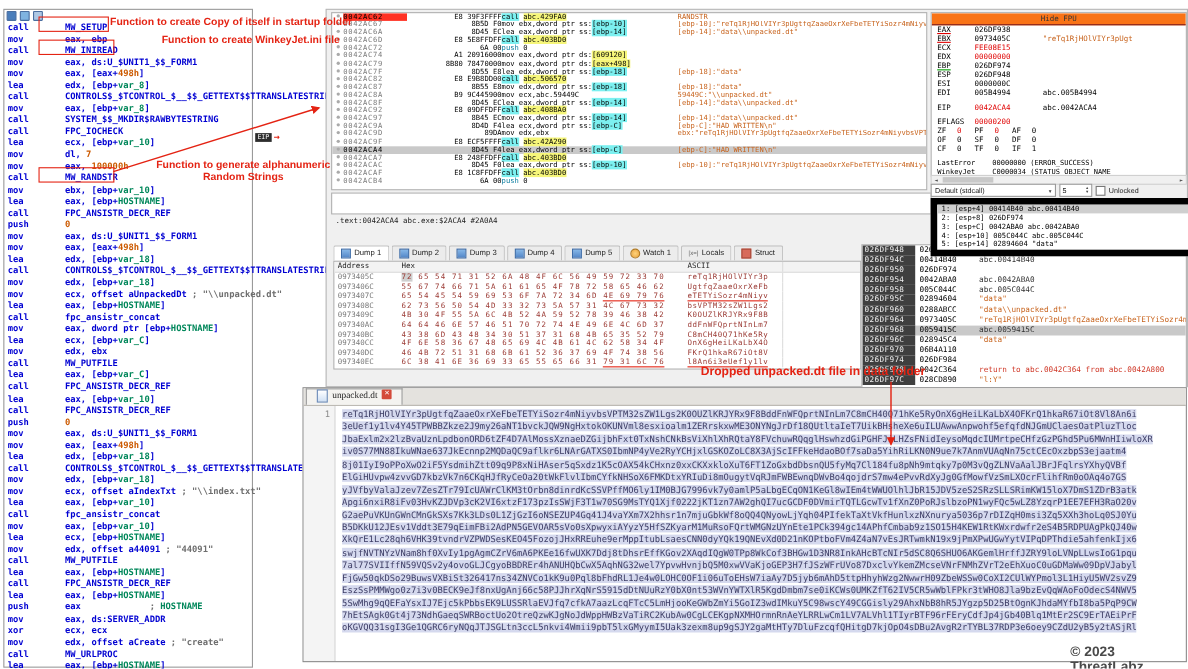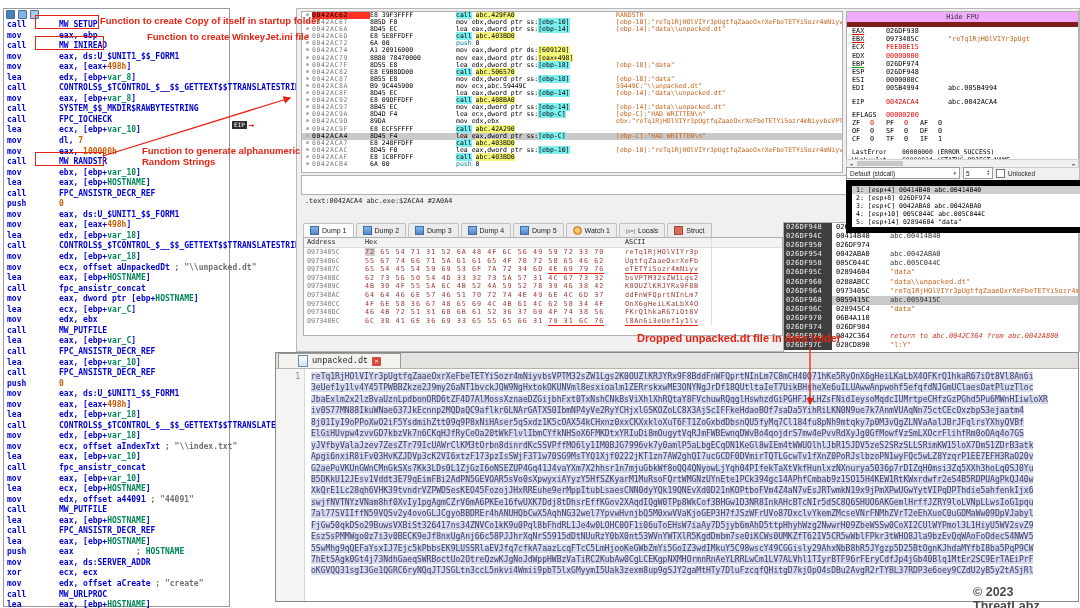--- a/index.html
+++ b/index.html
@@ -25,21 +25,21 @@
   #dbg{left:296px;top:8px;width:782px;height:342px;background:#f0f0f0;border:1px solid #b8b8b8;}
   #dbg > div{position:absolute;}
   #disasm{left:4px;top:2px;width:540px;height:160px;background:#fff;border:1px solid #b0b0b0;overflow:hidden;}
   .dr{display:flex;height:7.1px;line-height:7.2px;font-size:6.5px;white-space:nowrap;}
   .dr.sel{background:#c9c9c9;}
   .dr .dot{width:10px;flex:none;text-align:center;}
   .dr .dot::before{content:"";display:inline-block;width:3px;height:3px;border-radius:50%;background:#aaa;margin-bottom:1px;}
   .dr .da{width:58px;flex:none;color:#7a7a7a;letter-spacing:.6px;}
   .dr .da.bp{background:#ff3224;color:#000;}
   .dr.sel .da{color:#000;}
-  .dr .db{width:86px;flex:none;color:#000;}
+  .dr .db{width:86px;flex:none;color:#000;text-align:right;}
   .dr .ds{width:160px;flex:none;color:#000;}
   .dr .dc{flex:1;color:#c8641e;overflow:hidden;}
   .dr b{font-weight:normal;}
   .mcall{background:#7cf0f0;} .mtgt{background:#f6f67a;}
   .mn-push{color:#0b7da0;}
   .hlc{background:#7cf0f0;} .hly{background:#f6f67a;}
   #eipmark{position:absolute;left:232px;top:121px;display:flex;align-items:center;gap:2px;z-index:20;}
   #eipmark .eiplab{background:#2d2d2d;color:#fff;font-size:6px;padding:0 2px;line-height:8px;}
   #eipmark .eiparr{color:#e42313;font-size:9px;font-weight:bold;line-height:8px;}
 
@@ -67,24 +67,24 @@
   .dmr .ct{color:#9b3a34;letter-spacing:.5px;}
   .hb{background:#cfcfcf;}
   .ul{border-bottom:1px solid #e42313;}
 
   #stack{left:486px;top:213px;width:294px;height:129px;background:#fff;border:1px solid #b0b0b0;overflow:hidden;}
   .sr{display:flex;height:9.1px;line-height:9.2px;font-size:7px;white-space:pre;}
   .sr.sel{background:#c9c9c9;}
   .sa{width:46px;flex:none;background:#3f3f3f;color:#f0f0f0;padding-left:2px;letter-spacing:.3px;}
   .sv{width:54px;flex:none;padding-left:4px;color:#000;}
   .sc{flex:1;overflow:hidden;color:#333;}
-  .sc.co{color:#c8641e;} .sc.cs{color:#a07ad2;} .sc.cr{color:#d03a2a;font-style:italic;}
+  .sc.co{color:#c8641e;} .sc.cs{color:#a07ad2;} .sc.cr{color:#d03a2a;}
 
   #regs{left:549px;top:2px;width:231px;height:148px;background:#fff;border:1px solid #b0b0b0;font-size:6.8px;overflow:hidden;}
-  #regs .hd{height:10px;line-height:10px;text-align:center;color:#333;background:#f0abfc;border-bottom:5px solid #7f1d1d;}
+  #regs .hd{height:10px;line-height:10px;text-align:center;color:#333;background:#f97316;border-bottom:1px solid #7f1d1d;}
   .rr{display:flex;height:8.2px;line-height:8.3px;padding-left:5px;white-space:pre;}
   .rgap{height:5px;}
   .rn{width:34px;flex:none;color:#000;}
   .rn.ur{text-decoration:underline;text-decoration-color:#e00000;}
   .rn.ug{text-decoration:underline;text-decoration-color:#00a000;}
   .rv{width:62px;flex:none;color:#000;}
   .rv.red{color:#e00000;}
   .rx{flex:1;overflow:hidden;white-space:nowrap;color:#000;}
   .rx.str{color:#c8641e;}
   .fr{display:flex;height:8.2px;line-height:8.3px;padding-left:5px;}
@@ -104,23 +104,23 @@
   .spin .arr{display:flex;flex-direction:column;font-size:3.5px;line-height:3.5px;color:#444;}
   .cbx{width:7px;height:7px;border:1px solid #777;background:#fff;flex:none;}
 
   #args{left:549px;top:171px;width:231px;height:41px;background:#fff;border:6px solid #000000;overflow:hidden;}
   .ar{height:8px;line-height:8.2px;font-size:6.5px;padding-left:4px;white-space:pre;overflow:hidden;color:#000;}
   .ar.sel{background:#cfcfcf;}
 
   
   #file{left:275px;top:352px;width:802px;height:248px;border:1px solid #8a8a8a;background:#fff;}
   #ftabbar{height:15px;background:#e4e2de;border-bottom:1px solid #b8b5b0;display:flex;align-items:flex-end;}
-  .ftab{display:flex;align-items:center;gap:4px;height:14px;padding:0 19px;margin-left:2px;
+  .ftab{display:flex;align-items:flex-start;gap:4px;height:14px;padding:0 9px;margin-left:2px;
         border:1px solid #9a9a9a;border-bottom:none;background:#f4f3f0;
-        font-family:Liberation Mono, monospace;font-size:8.5px;color:#222;}
+        font-family:Liberation Serif, serif;font-size:8.5px;color:#222;}
   .fico{width:8px;height:10px;background:linear-gradient(#ffffff,#cfe0f4);border:1px solid #6a8ab8;flex:none;}
   .fx{width:9px;height:9px;line-height:9px;text-align:center;background:#d44b3a;color:#fff;font-size:6px;border-radius:1px;flex:none;}
   #fcontent{position:absolute;left:0;top:16px;right:0;bottom:0;display:flex;overflow:hidden;}
   #fgut{width:24px;flex:none;background:#f4f4f4;border-right:1px solid #d8d8d8;color:#8a8a8a;
         font-size:8px;text-align:right;padding:3px 4px 0 0;}
   #ftext{flex:1;padding:2px 0 0 6px;overflow:hidden;}
   .fl{height:11.45px;line-height:11.5px;font-size:8px;white-space:pre;}
   .fl span{background:#d5d9ee;color:#3c3c64;}
 
   #credit{left:973px;top:585px;font-family:"Liberation Sans",sans-serif;font-size:12.5px;font-weight:bold;color:#4a4a4a;z-index:50;}
@@ -138,21 +138,21 @@
       <span class="tbi b3"></span>
     </div>
     <div id="ida-lines"><div><span class="im">call</span>MW_SETUP</div><div><span class="im">mov</span>eax, ebp</div><div><span class="im">call</span>MW_INIREAD</div><div><span class="im">mov</span>eax, ds:U_$UNIT1_$$_FORM1</div><div><span class="im">mov</span>eax, [eax+<i class="io">498h</i>]</div><div><span class="im">lea</span>edx, [ebp+<i class="ig">var_8</i>]</div><div><span class="im">call</span>CONTROLS$_$TCONTROL_$__$$_GETTEXT$$TTRANSLATESTRING</div><div><span class="im">mov</span>eax, [ebp+<i class="ig">var_8</i>]</div><div><span class="im">call</span>SYSTEM_$$_MKDIR$RAWBYTESTRING</div><div><span class="im">call</span>FPC_IOCHECK</div><div><span class="im">lea</span>ecx, [ebp+<i class="ig">var_10</i>]</div><div><span class="im">mov</span>dl, <i class="io">7</i></div><div><span class="im">mov</span>eax, <i class="io">100000h</i></div><div><span class="im">call</span>MW_RANDSTR</div><div><span class="im">mov</span>ebx, [ebp+<i class="ig">var_10</i>]</div><div><span class="im">lea</span>eax, [ebp+<i class="ig">HOSTNAME</i>]</div><div><span class="im">call</span>FPC_ANSISTR_DECR_REF</div><div><span class="im">push</span><i class="io">0</i></div><div><span class="im">mov</span>eax, ds:U_$UNIT1_$$_FORM1</div><div><span class="im">mov</span>eax, [eax+<i class="io">498h</i>]</div><div><span class="im">lea</span>edx, [ebp+<i class="ig">var_18</i>]</div><div><span class="im">call</span>CONTROLS$_$TCONTROL_$__$$_GETTEXT$$TTRANSLATESTRING</div><div><span class="im">mov</span>edx, [ebp+<i class="ig">var_18</i>]</div><div><span class="im">mov</span>ecx, offset aUnpackedDt <i class="ic">; "\\unpacked.dt"</i></div><div><span class="im">lea</span>eax, [ebp+<i class="ig">HOSTNAME</i>]</div><div><span class="im">call</span>fpc_ansistr_concat</div><div><span class="im">mov</span>eax, dword ptr [ebp+<i class="ig">HOSTNAME</i>]</div><div><span class="im">lea</span>ecx, [ebp+<i class="ig">var_C</i>]</div><div><span class="im">mov</span>edx, ebx</div><div><span class="im">call</span>MW_PUTFILE</div><div><span class="im">lea</span>eax, [ebp+<i class="ig">var_C</i>]</div><div><span class="im">call</span>FPC_ANSISTR_DECR_REF</div><div><span class="im">lea</span>eax, [ebp+<i class="ig">var_10</i>]</div><div><span class="im">call</span>FPC_ANSISTR_DECR_REF</div><div><span class="im">push</span><i class="io">0</i></div><div><span class="im">mov</span>eax, ds:U_$UNIT1_$$_FORM1</div><div><span class="im">mov</span>eax, [eax+<i class="io">498h</i>]</div><div><span class="im">lea</span>edx, [ebp+<i class="ig">var_18</i>]</div><div><span class="im">call</span>CONTROLS$_$TCONTROL_$__$$_GETTEXT$$TTRANSLATESTRING</div><div><span class="im">mov</span>edx, [ebp+<i class="ig">var_18</i>]</div><div><span class="im">mov</span>ecx, offset aIndexTxt <i class="ic">; "\\index.txt"</i></div><div><span class="im">lea</span>eax, [ebp+<i class="ig">var_10</i>]</div><div><span class="im">call</span>fpc_ansistr_concat</div><div><span class="im">mov</span>eax, [ebp+<i class="ig">var_10</i>]</div><div><span class="im">lea</span>ecx, [ebp+<i class="ig">HOSTNAME</i>]</div><div><span class="im">mov</span>edx, offset a44091 <i class="ic">; "44091"</i></div><div><span class="im">call</span>MW_PUTFILE</div><div><span class="im">lea</span>eax, [ebp+<i class="ig">HOSTNAME</i>]</div><div><span class="im">call</span>FPC_ANSISTR_DECR_REF</div><div><span class="im">lea</span>eax, [ebp+<i class="ig">HOSTNAME</i>]</div><div><span class="im">push</span>eax             <i class="ic">; <i class="ig">HOSTNAME</i></i></div><div><span class="im">mov</span>eax, ds:SERVER_ADDR</div><div><span class="im">xor</span>ecx, ecx</div><div><span class="im">mov</span>edx, offset aCreate <i class="ic">; "create"</i></div><div><span class="im">call</span>MW_URLPROC</div><div><span class="im">lea</span>eax, [ebp+<i class="ig">HOSTNAME</i>]</div></div>
   </div>
 
   <div class="rbox abs" style="left:35px;top:15px;width:62px;height:12px;"></div>
   <div class="rbox abs" style="left:35px;top:36px;width:67px;height:12px;"></div>
   <div class="rbox abs" style="left:35px;top:152px;width:67px;height:12px;"></div>
   <div class="ann" style="left:100px;top:16px;">Function to create Copy of itself in startup folder</div>
   <div class="ann" style="left:104px;top:32px;padding-left:43px;">Function to create WinkeyJet.ini file</div>
-  <div class="ann" style="left:142px;top:146px;">Function to generate alphanumeric
+  <div class="ann" style="left:142px;top:146px;text-align:center;">Function to generate alphanumeric
 Random Strings</div>
   <div class="ann" id="ann-dropped" style="left:637px;top:333px;">Dropped unpacked.dt file in data folder</div>
 
   <div id="dbg" class="abs">
     <div id="disasm">
         <div class="dr">
           <span class="dot"></span>
           <span class="da bp">0042AC62</span>
           <span class="db">E8 39F3FFFF</span>
           <span class="ds"><b class="mcall">call</b> <b class="mtgt">abc.429FA0</b></span>
@@ -352,20 +352,21 @@
         <span class="ct">ASCII</span>
         <span class="cx"></span>
       </div>
       <div id="dump-rows">
           <div class="dmr"><span class="ca">0973405C</span><span class="ch"><span class="hb">72</span> 65 54 71 31 52 6A 48 4F 6C 56 49 59 72 33 70</span><span class="ct">reTq1RjHOlVIYr3p</span><span class="cx"></span></div>
           <div class="dmr"><span class="ca">0973406C</span><span class="ch">55 67 74 66 71 5A 61 61 65 4F 78 72 58 65 46 62</span><span class="ct">UgtfqZaaeOxrXeFb</span><span class="cx"></span></div>
           <div class="dmr"><span class="ca">0973407C</span><span class="ch">65 54 45 54 59 69 53 6F 7A 72 34 6D <span class="ul">4E 69 79 76</span></span><span class="ct"><span class="ul">eTETYiSozr4mNiyv</span></span><span class="cx"></span></div>
           <div class="dmr"><span class="ca">0973408C</span><span class="ch">62 73 56 50 54 4D 33 32 73 5A 57 31 4C 67 73 32</span><span class="ct">bsVPTM32sZW1Lgs2</span><span class="cx"></span></div>
           <div class="dmr"><span class="ca">0973409C</span><span class="ch">4B 30 4F 55 5A 6C 4B 52 4A 59 52 78 39 46 38 42</span><span class="ct">K0OUZlKRJYRx9F8B</span><span class="cx"></span></div>
           <div class="dmr"><span class="ca">097340AC</span><span class="ch">64 64 46 6E 57 46 51 70 72 74 4E 49 6E 4C 6D 37</span><span class="ct">ddFnWFQprtNInLm7</span><span class="cx"></span></div>
+          <div class="dmr"><span class="ca">097340BC</span><span class="ch">43 38 6D 43 48 34 30 51 37 31 68 4B 65 35 52 79</span><span class="ct">C8mCH40Q71hKe5Ry</span><span class="cx"></span></div>
           <div class="dmr"><span class="ca">097340CC</span><span class="ch">4F 6E 58 36 67 48 65 69 4C 4B 61 4C 62 58 34 4F</span><span class="ct">OnX6gHeiLKaLbX4O</span><span class="cx"></span></div>
           <div class="dmr"><span class="ca">097340DC</span><span class="ch">46 4B 72 51 31 68 6B 61 52 36 37 69 4F 74 38 56</span><span class="ct">FKrQ1hkaR67iOt8V</span><span class="cx"></span></div>
           <div class="dmr"><span class="ca">097340EC</span><span class="ch">6C 38 41 6E 36 69 33 65 55 65 66 31 <span class="ul">79 31 6C 76</span></span><span class="ct"><span class="ul">l8An6i3eUef1y1lv</span></span><span class="cx"></span></div>
         </div>
     </div>
     <div id="stack">
         <div class="sr"><span class="sa">026DF948</span><span class="sv">026DF9C4</span><span class="sc cs">Pointer to SEH_Record[1]</span></div>
         <div class="sr"><span class="sa">026DF94C</span><span class="sv">00414B40</span><span class="sc ">abc.00414B40</span></div>
         <div class="sr"><span class="sa">026DF950</span><span class="sv">026DF974</span><span class="sc "></span></div>
         <div class="sr"><span class="sa">026DF954</span><span class="sv">0042ABA0</span><span class="sc ">abc.0042ABA0</span></div>

